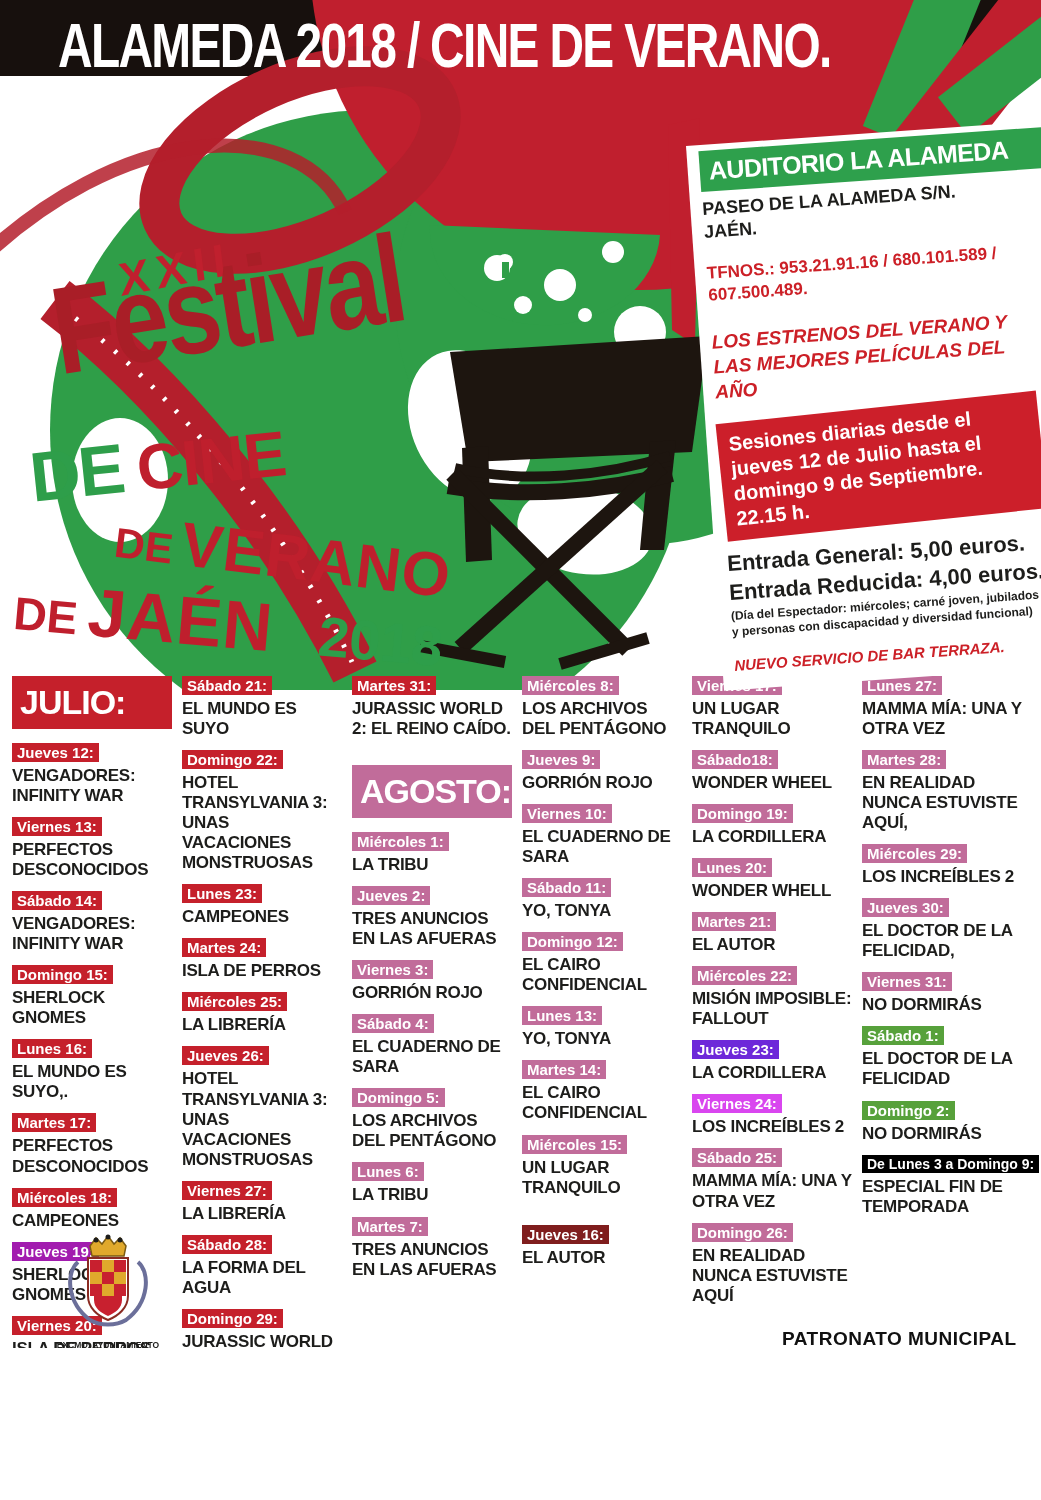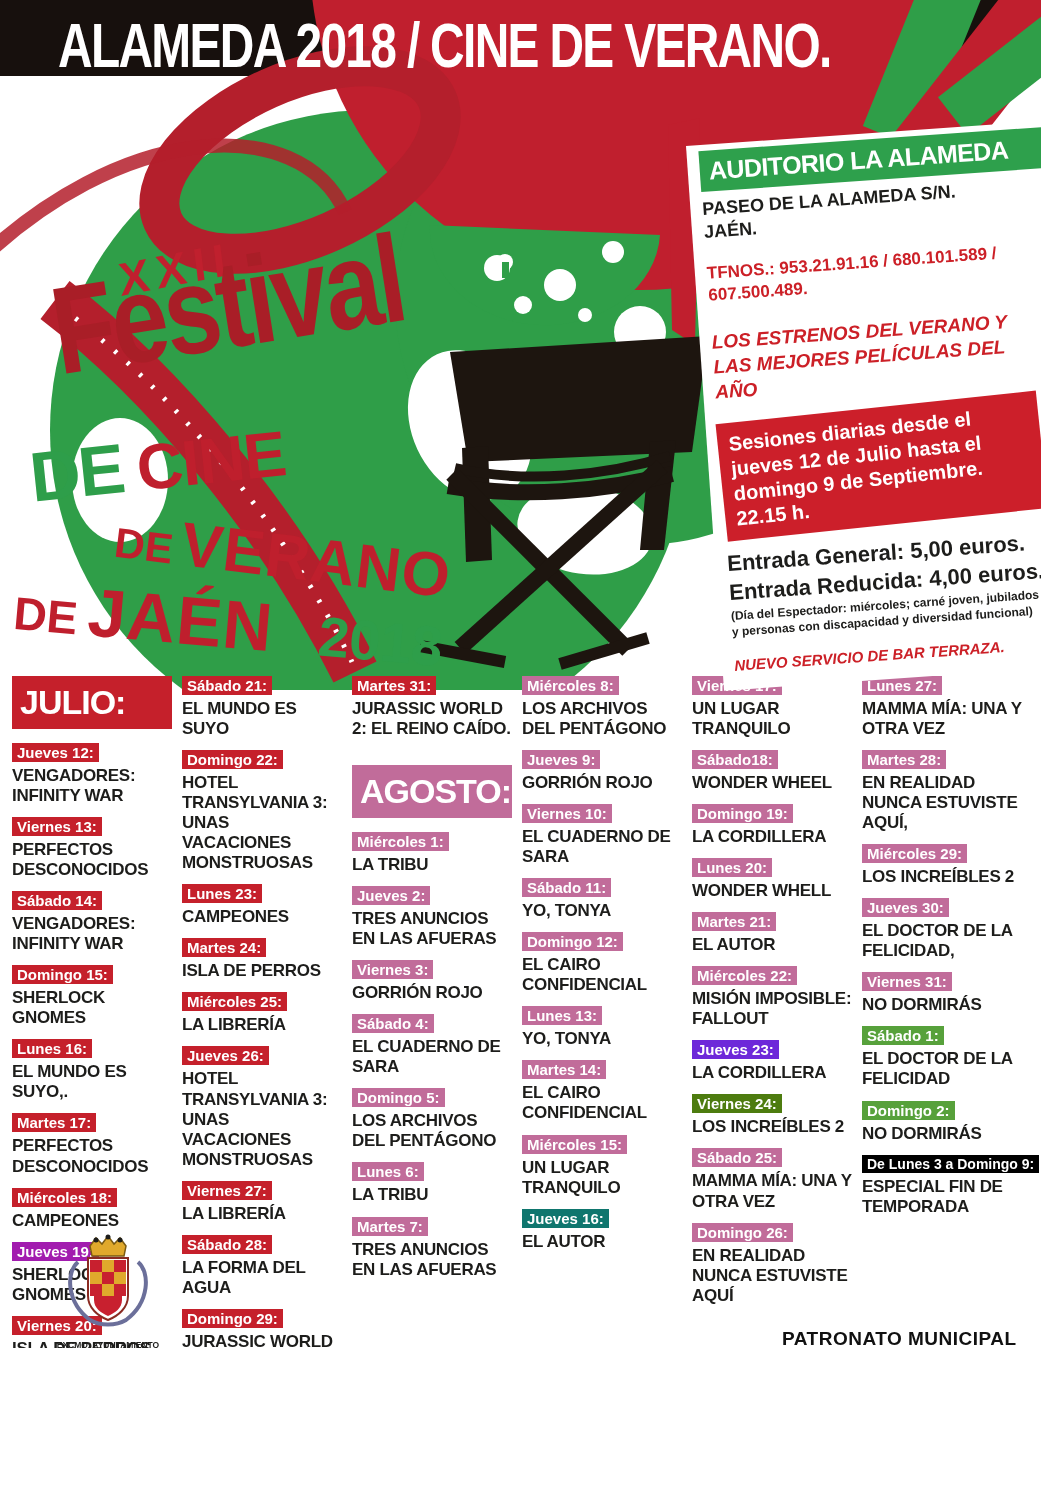--- a/index.html
+++ b/index.html
@@ -203,31 +203,31 @@
       </div>
       <div class="sch-col">
         <div class="sch-entry"><span class="day-label" style="background: rgb(193, 108, 154);">Miércoles 8:</span><div class="movie-title">LOS ARCHIVOS DEL PENTÁGONO</div></div>
         <div class="sch-entry"><span class="day-label" style="background: rgb(193, 108, 154);">Jueves 9:</span><div class="movie-title">GORRIÓN ROJO</div></div>
         <div class="sch-entry"><span class="day-label" style="background: rgb(193, 108, 154);">Viernes 10:</span><div class="movie-title">EL CUADERNO DE SARA</div></div>
         <div class="sch-entry"><span class="day-label" style="background: rgb(193, 108, 154);">Sábado 11:</span><div class="movie-title">YO, TONYA</div></div>
         <div class="sch-entry"><span class="day-label" style="background: rgb(193, 108, 154);">Domingo 12:</span><div class="movie-title">EL CAIRO CONFIDENCIAL</div></div>
         <div class="sch-entry"><span class="day-label" style="background: rgb(193, 108, 154);">Lunes 13:</span><div class="movie-title">YO, TONYA</div></div>
         <div class="sch-entry"><span class="day-label" style="background: rgb(193, 108, 154);">Martes 14:</span><div class="movie-title">EL CAIRO CONFIDENCIAL</div></div>
         <div class="sch-entry"><span class="day-label" style="background: rgb(193, 108, 154);">Miércoles 15:</span><div class="movie-title">UN LUGAR TRANQUILO</div></div>
-        <div class="sch-entry"><span class="day-label" style="background: #0f766e;">Jueves 16:</span><div class="movie-title">EL AUTOR</div></div>
+        <div class="sch-entry"><span class="day-label" style="background: #7f1d1d; margin-top: 16px;">Jueves 16:</span><div class="movie-title">EL AUTOR</div></div>
       </div>
       <div class="sch-col">
         <div class="sch-entry"><span class="day-label" style="background: rgb(193, 108, 154);">Viernes 17:</span><div class="movie-title">UN LUGAR TRANQUILO</div></div>
         <div class="sch-entry"><span class="day-label" style="background: rgb(193, 108, 154);">Sábado18:</span><div class="movie-title">WONDER WHEEL</div></div>
         <div class="sch-entry"><span class="day-label" style="background: rgb(193, 108, 154);">Domingo 19:</span><div class="movie-title">LA CORDILLERA</div></div>
         <div class="sch-entry"><span class="day-label" style="background: rgb(193, 108, 154);">Lunes 20:</span><div class="movie-title">WONDER WHELL</div></div>
         <div class="sch-entry"><span class="day-label" style="background: rgb(193, 108, 154);">Martes 21:</span><div class="movie-title">EL AUTOR</div></div>
         <div class="sch-entry"><span class="day-label" style="background: rgb(193, 108, 154);">Miércoles 22:</span><div class="movie-title">MISIÓN IMPOSIBLE: FALLOUT</div></div>
         <div class="sch-entry"><span class="day-label" style="background: #6d28d9;">Jueves 23:</span><div class="movie-title">LA CORDILLERA</div></div>
-        <div class="sch-entry"><span class="day-label" style="background: #4d7c0f;">Viernes 24:</span><div class="movie-title">LOS INCREÍBLES 2</div></div>
+        <div class="sch-entry"><span class="day-label" style="background: #d946ef;">Viernes 24:</span><div class="movie-title">LOS INCREÍBLES 2</div></div>
         <div class="sch-entry"><span class="day-label" style="background: rgb(193, 108, 154);">Sábado 25:</span><div class="movie-title">MAMMA MÍA: UNA Y OTRA VEZ</div></div>
         <div class="sch-entry"><span class="day-label" style="background: rgb(193, 108, 154);">Domingo 26:</span><div class="movie-title">EN REALIDAD NUNCA ESTUVISTE AQUÍ</div></div>
       </div>
       <div class="sch-col">
         <div class="sch-entry"><span class="day-label" style="background: rgb(193, 108, 154);">Lunes 27:</span><div class="movie-title">MAMMA MÍA: UNA Y OTRA VEZ</div></div>
         <div class="sch-entry"><span class="day-label" style="background: rgb(193, 108, 154);">Martes 28:</span><div class="movie-title">EN REALIDAD NUNCA ESTUVISTE AQUÍ,</div></div>
         <div class="sch-entry"><span class="day-label" style="background: rgb(193, 108, 154);">Miércoles 29:</span><div class="movie-title">LOS INCREÍBLES 2</div></div>
         <div class="sch-entry"><span class="day-label" style="background: rgb(193, 108, 154);">Jueves 30:</span><div class="movie-title">EL DOCTOR DE LA FELICIDAD,</div></div>
         <div class="sch-entry"><span class="day-label" style="background: rgb(193, 108, 154);">Viernes 31:</span><div class="movie-title">NO DORMIRÁS</div></div>
         <div class="sch-entry"><span class="day-label" style="background: rgb(87, 161, 59);">Sábado 1:</span><div class="movie-title">EL DOCTOR DE LA FELICIDAD</div></div>

